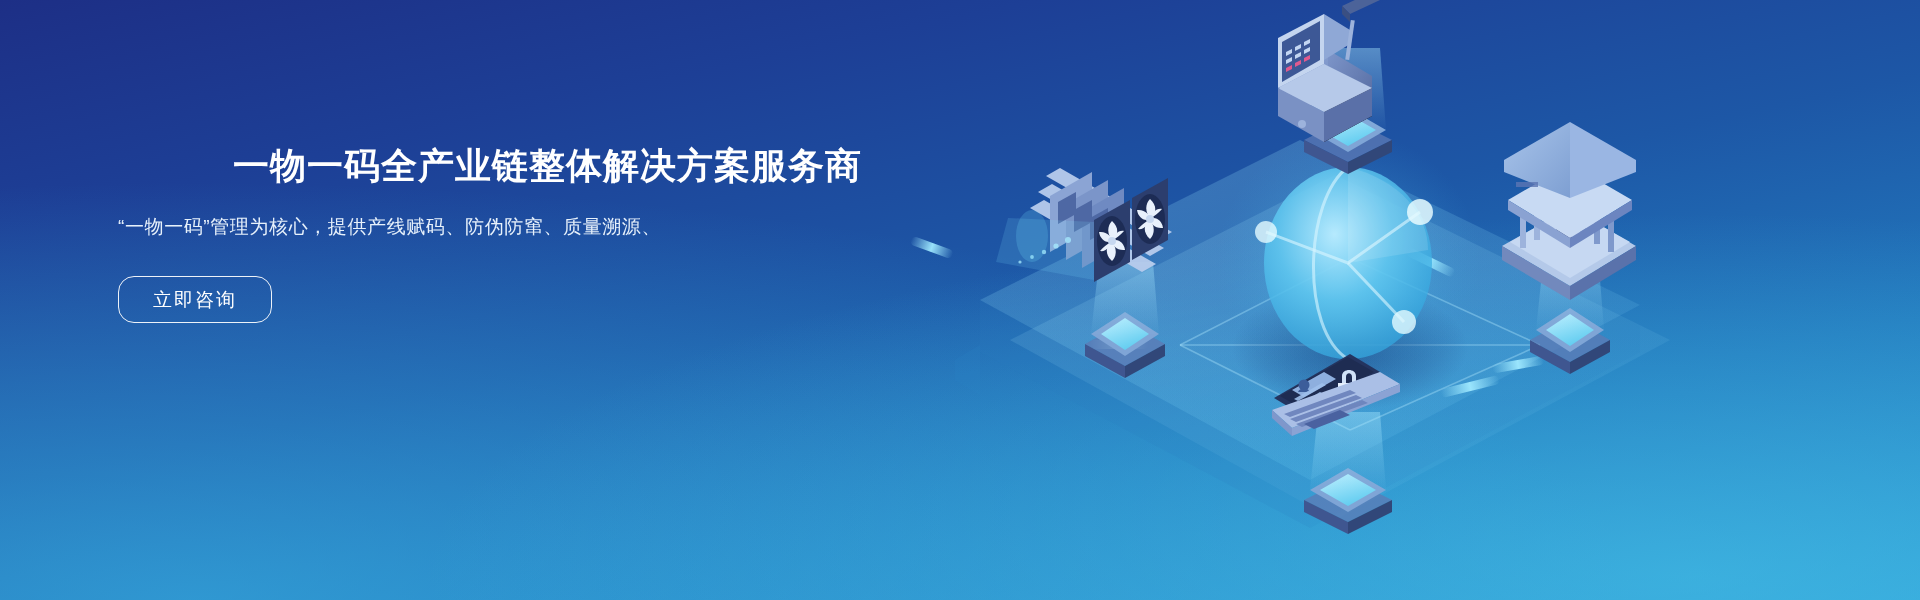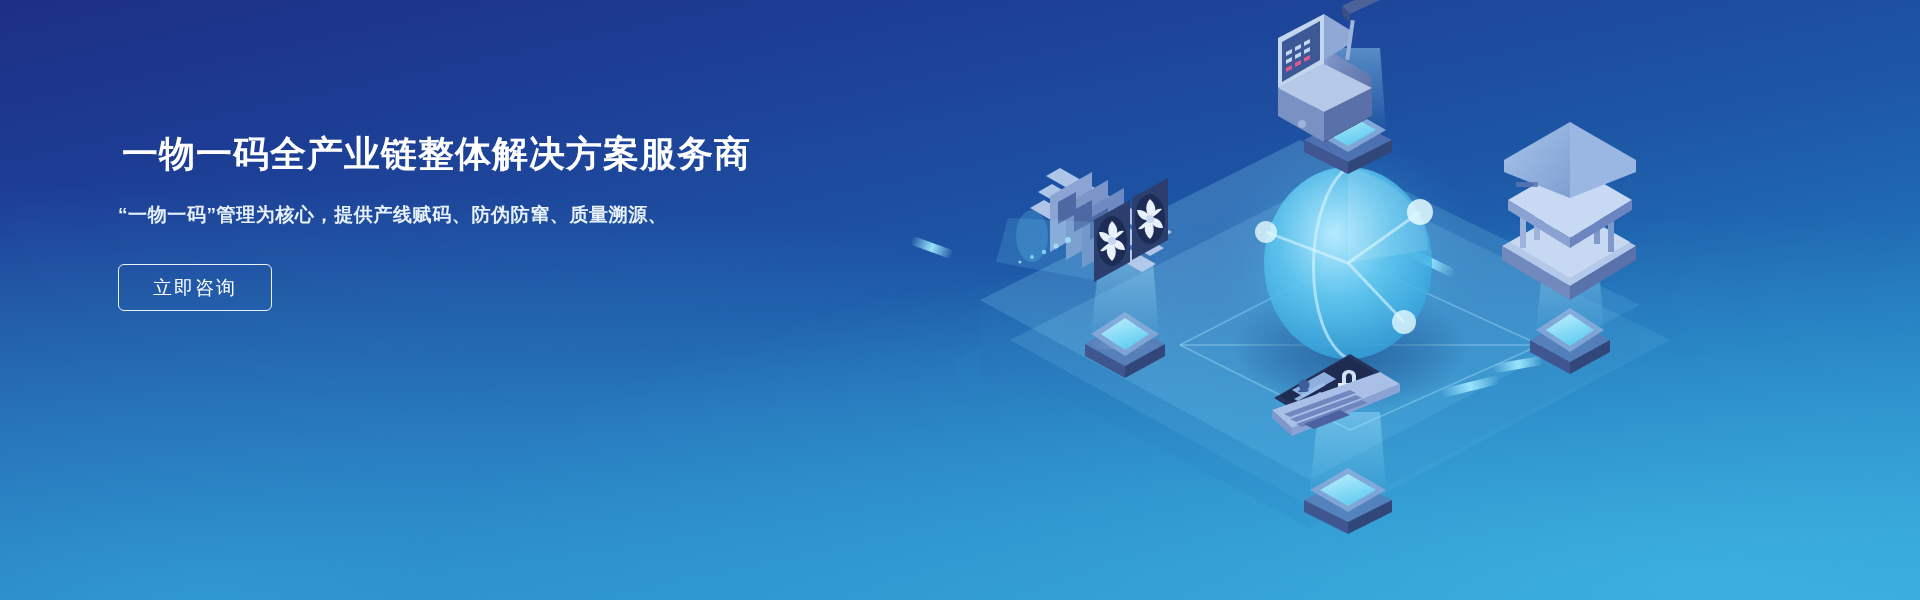--- a/index.html
+++ b/index.html
@@ -24,43 +24,44 @@
 
   
   .copy {
     position: absolute;
     left: 118px;
     top: 128px;
     width: 760px;
     z-index: 6;
   }
   .headline {
-    margin: 4px;
+    margin: 16px;
     font-size: 36px;
     line-height: 44px;
     font-weight: bold;
     color: #ffffff;
     letter-spacing: 1px;
     white-space: nowrap;
+    text-align: right;
   }
   .sub {
     margin: 22px 0 0 0;
     color: #e7f1fb;
     font-size: 19px;
     line-height: 34px;
     letter-spacing: 0.6px;
   }
-  .sub div { white-space: nowrap; font-weight: bold; }
+  .sub div { white-space: nowrap; }
 
   .cta {
     display: inline-block;
     margin-top: 32px;
     padding: 13px 34px;
     border: 1px solid rgba(255,255,255,0.92);
-    border-radius: 6px;
+    border-radius: 16px;
     color: #ffffff;
     font-size: 19px;
     letter-spacing: 2px;
     background: transparent;
     cursor: pointer;
     line-height: 1;
   }
 
   
   .art {

